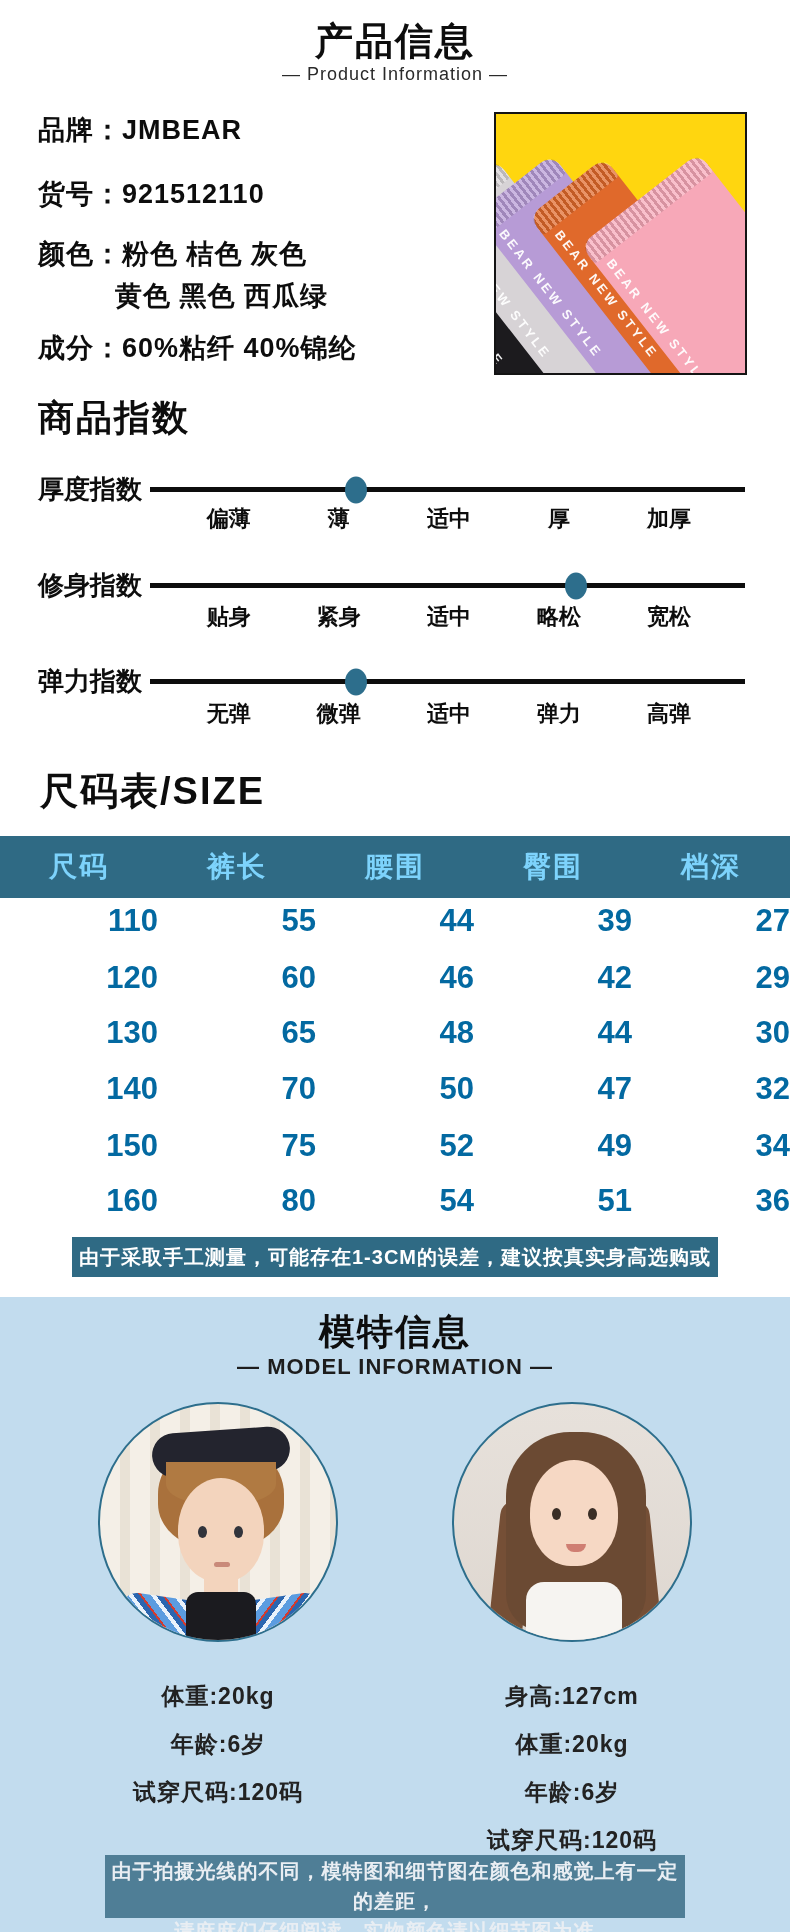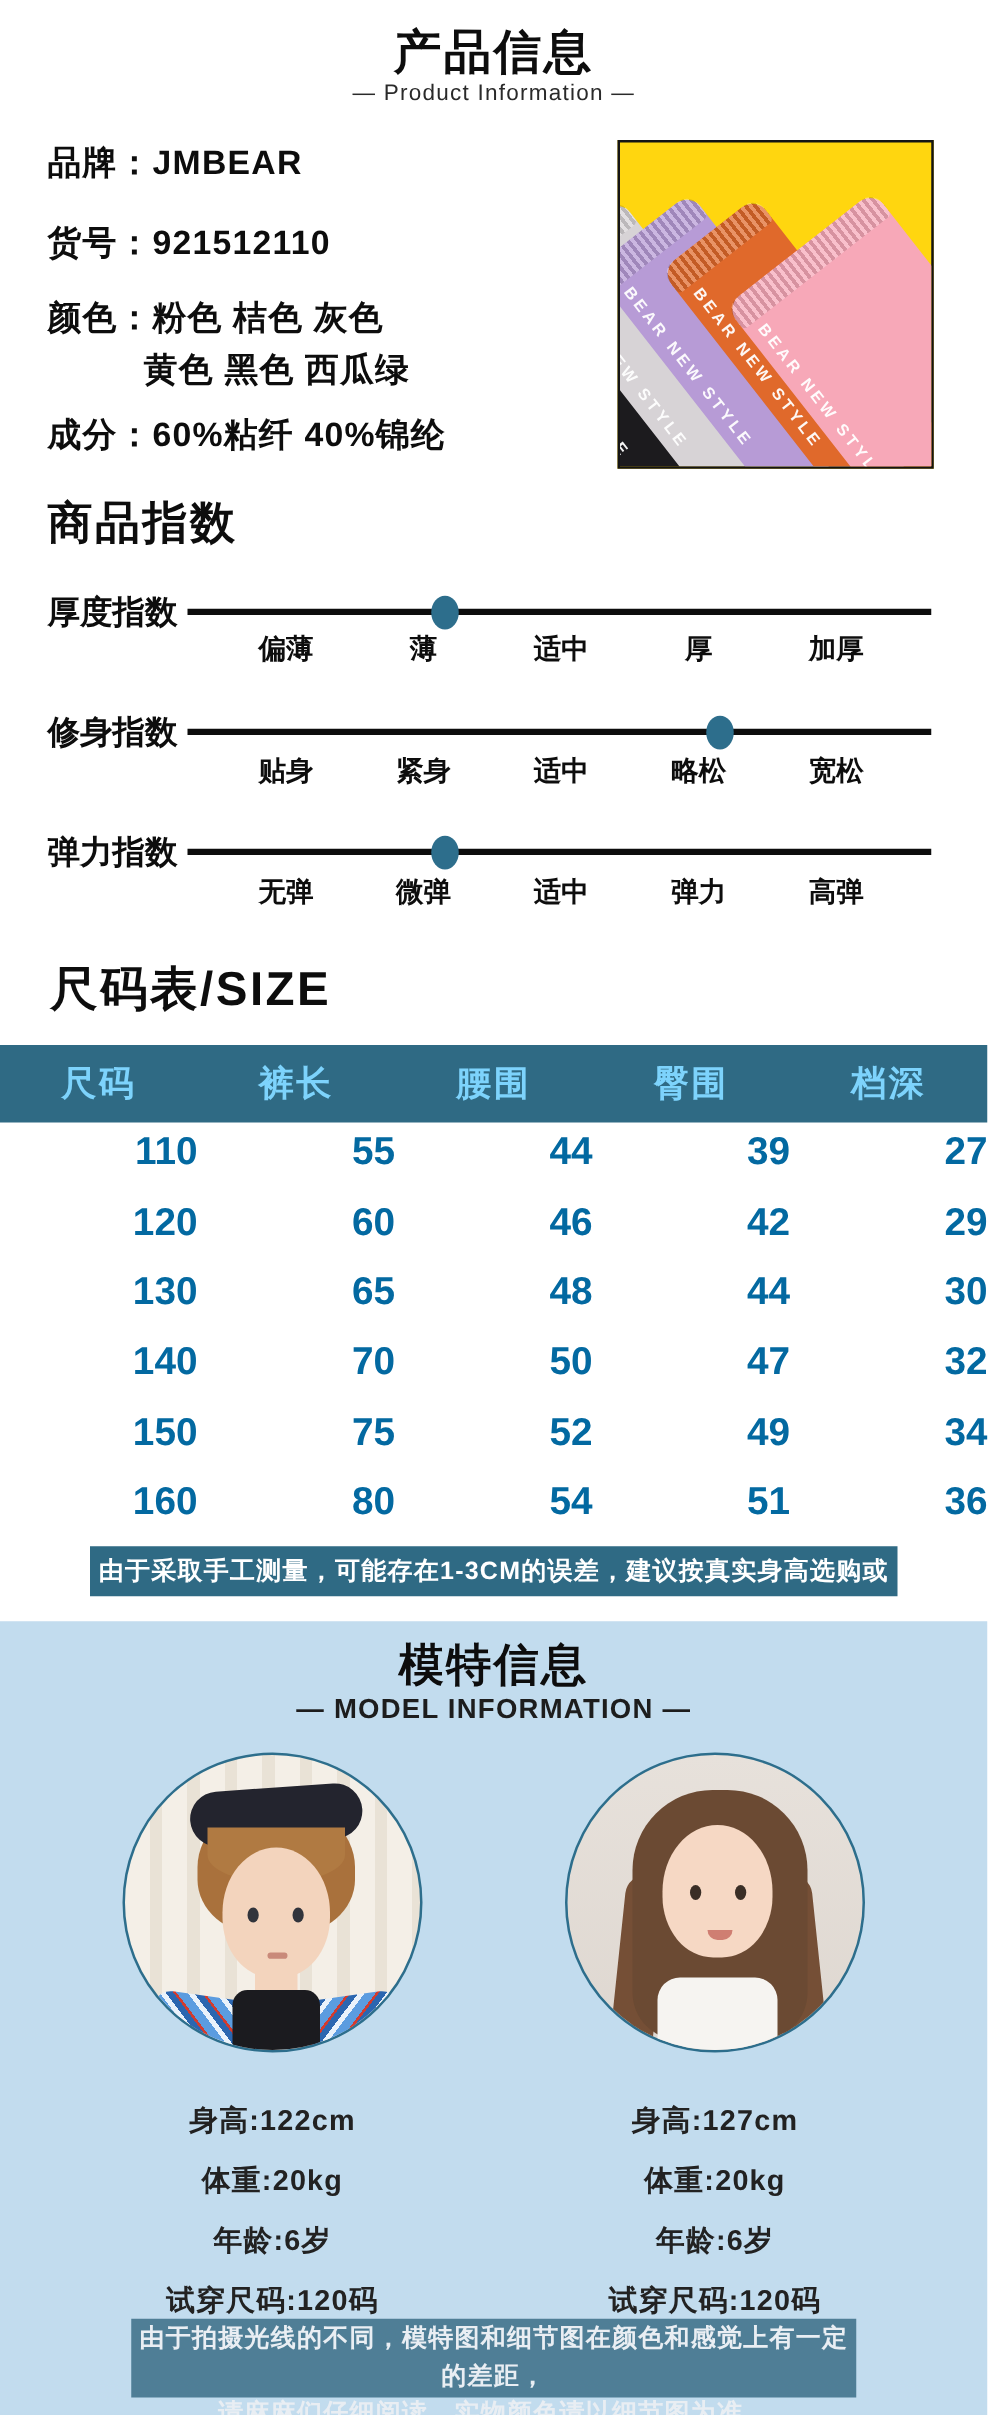--- a/index.html
+++ b/index.html
@@ -252,21 +252,20 @@
   <div class="portrait-part girl-strandR"></div>
   <div class="portrait-part girl-hair"></div>
   <div class="portrait-part girl-face"></div>
   <div class="portrait-part girl-eye e1"></div>
   <div class="portrait-part girl-eye e2"></div>
   <div class="portrait-part girl-mouth"></div>
   <div class="portrait-part girl-top"></div>
 </div>
 
 <div class="abs stats-col sc-boy">
-  <div class="stat-line">身高:122cm</div>
   <div class="stat-line">体重:20kg</div>
   <div class="stat-line">年龄:6岁</div>
   <div class="stat-line">试穿尺码:120码</div>
 </div>
 
 <div class="abs stats-col sc-girl">
   <div class="stat-line">身高:127cm</div>
   <div class="stat-line">体重:20kg</div>
   <div class="stat-line">年龄:6岁</div>
   <div class="stat-line">试穿尺码:120码</div>

